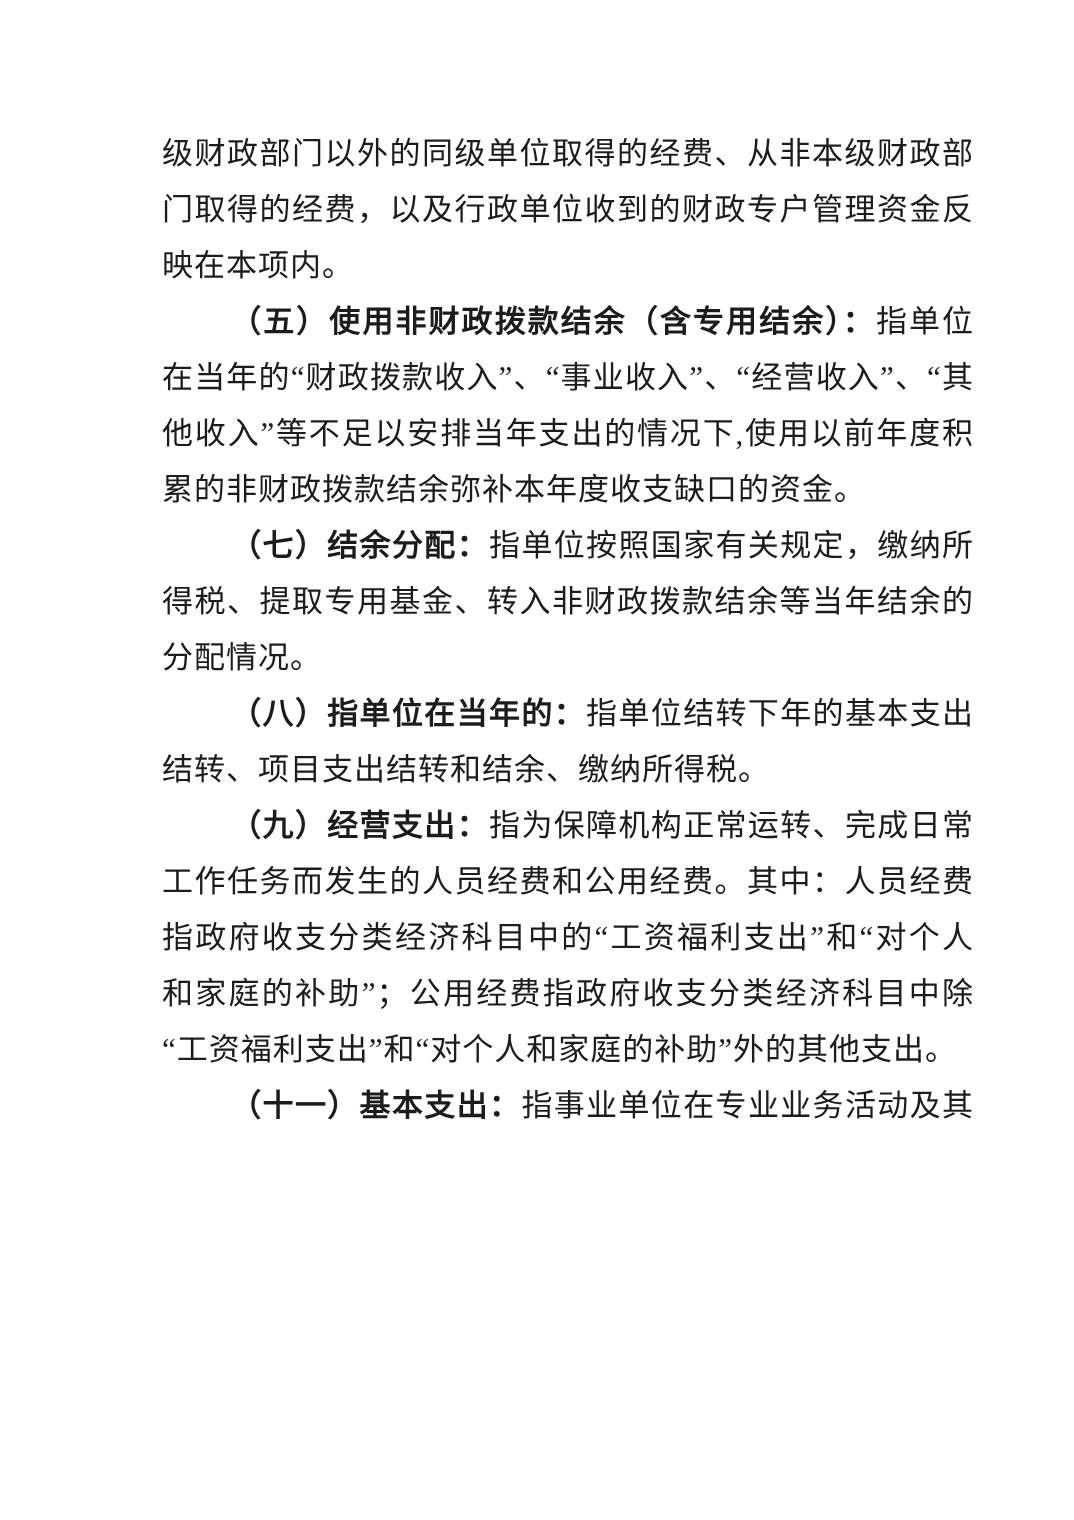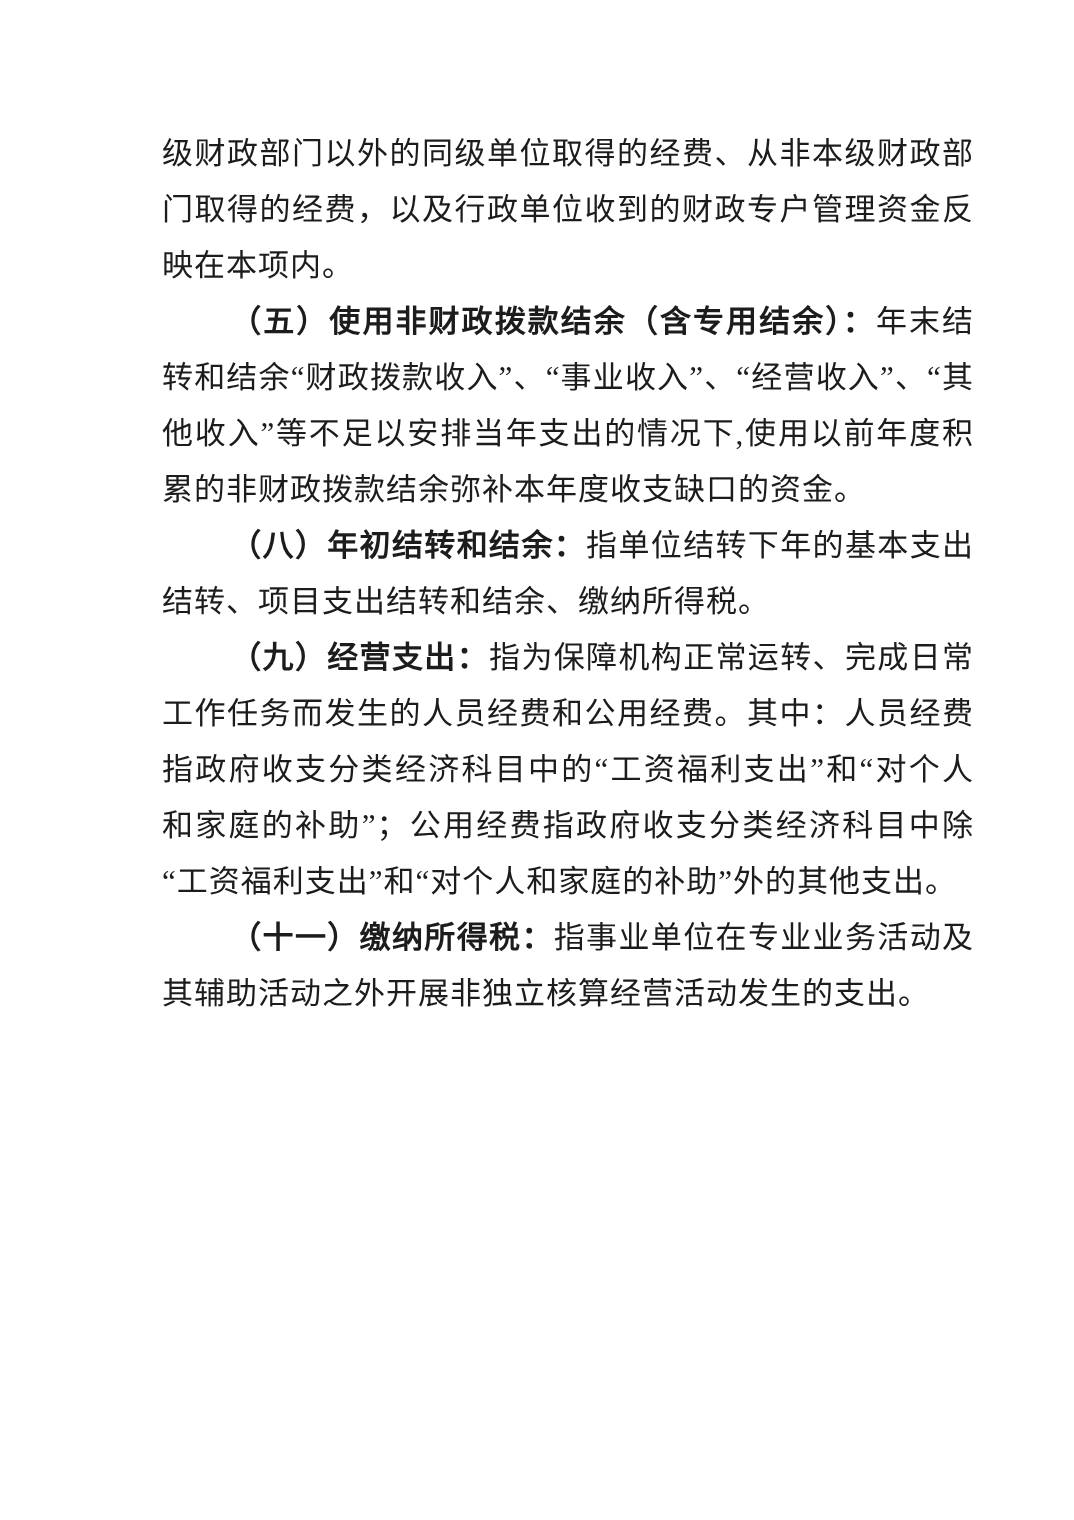--- a/index.html
+++ b/index.html
@@ -47,25 +47,26 @@
     font-family: "Liberation Serif", "DejaVu Serif", serif;
   }
 </style>
 </head>
 <body>
 
 <div class="page">
   <div class="doc-body">
   <p class="para"><span class="lead"></span><span class="body-text">级财政部门以外的同级单位取得的经费、从非本级财政部门取得的经费，以及行政单位收到的财政专户管理资金反映在本项内。</span></p>
 
-  <p class="para indent"><span class="lead">（五）使用非财政拨款结余（含专用结余）：</span><span class="body-text">年末结转和结余“财政拨款收入”、“事业收入”、“经营收入”、“其他收入”等不足以安排当年支出的情况下,使用以前年度积累的非财政拨款结余弥补本年度收支缺口的资金。</span></p>
+  <p class="para indent"><span class="lead">（五）使用非财政拨款结余（含专用结余）：</span><span class="body-text">指单位在当年的“财政拨款收入”、“事业收入”、“经营收入”、“其他收入”等不足以安排当年支出的情况下,使用以前年度积累的非财政拨款结余弥补本年度收支缺口的资金。</span></p>
 
 
+  <p class="para indent"><span class="lead">（七）结余分配：</span><span class="body-text">指单位按照国家有关规定，缴纳所得税、提取专用基金、转入非财政拨款结余等当年结余的分配情况。</span></p>
 
-  <p class="para indent"><span class="lead">（八）年初结转和结余：</span><span class="body-text">指单位结转下年的基本支出结转、项目支出结转和结余、缴纳所得税。</span></p>
+  <p class="para indent"><span class="lead">（八）指单位在当年的：</span><span class="body-text">指单位结转下年的基本支出结转、项目支出结转和结余、缴纳所得税。</span></p>
 
   <p class="para indent"><span class="lead">（九）经营支出：</span><span class="body-text">指为保障机构正常运转、完成日常工作任务而发生的人员经费和公用经费。其中：人员经费指政府收支分类经济科目中的“工资福利支出”和“对个人和家庭的补助”；公用经费指政府收支分类经济科目中除“工资福利支出”和“对个人和家庭的补助”外的其他支出。</span></p>
 
 
-  <p class="para indent"><span class="lead">（十一）缴纳所得税：</span><span class="body-text">指事业单位在专业业务活动及其辅助活动之外开展非独立核算经营活动发生的支出。</span></p>
+  <p class="para indent"><span class="lead">（十一）基本支出：</span><span class="body-text">指事业单位在专业业务活动及其辅助活动之外开展非独立核算经营活动发生的支出。</span></p>
 </div>
   <div class="footer">– 15 –</div>
 </div>
 
 </body></html>

